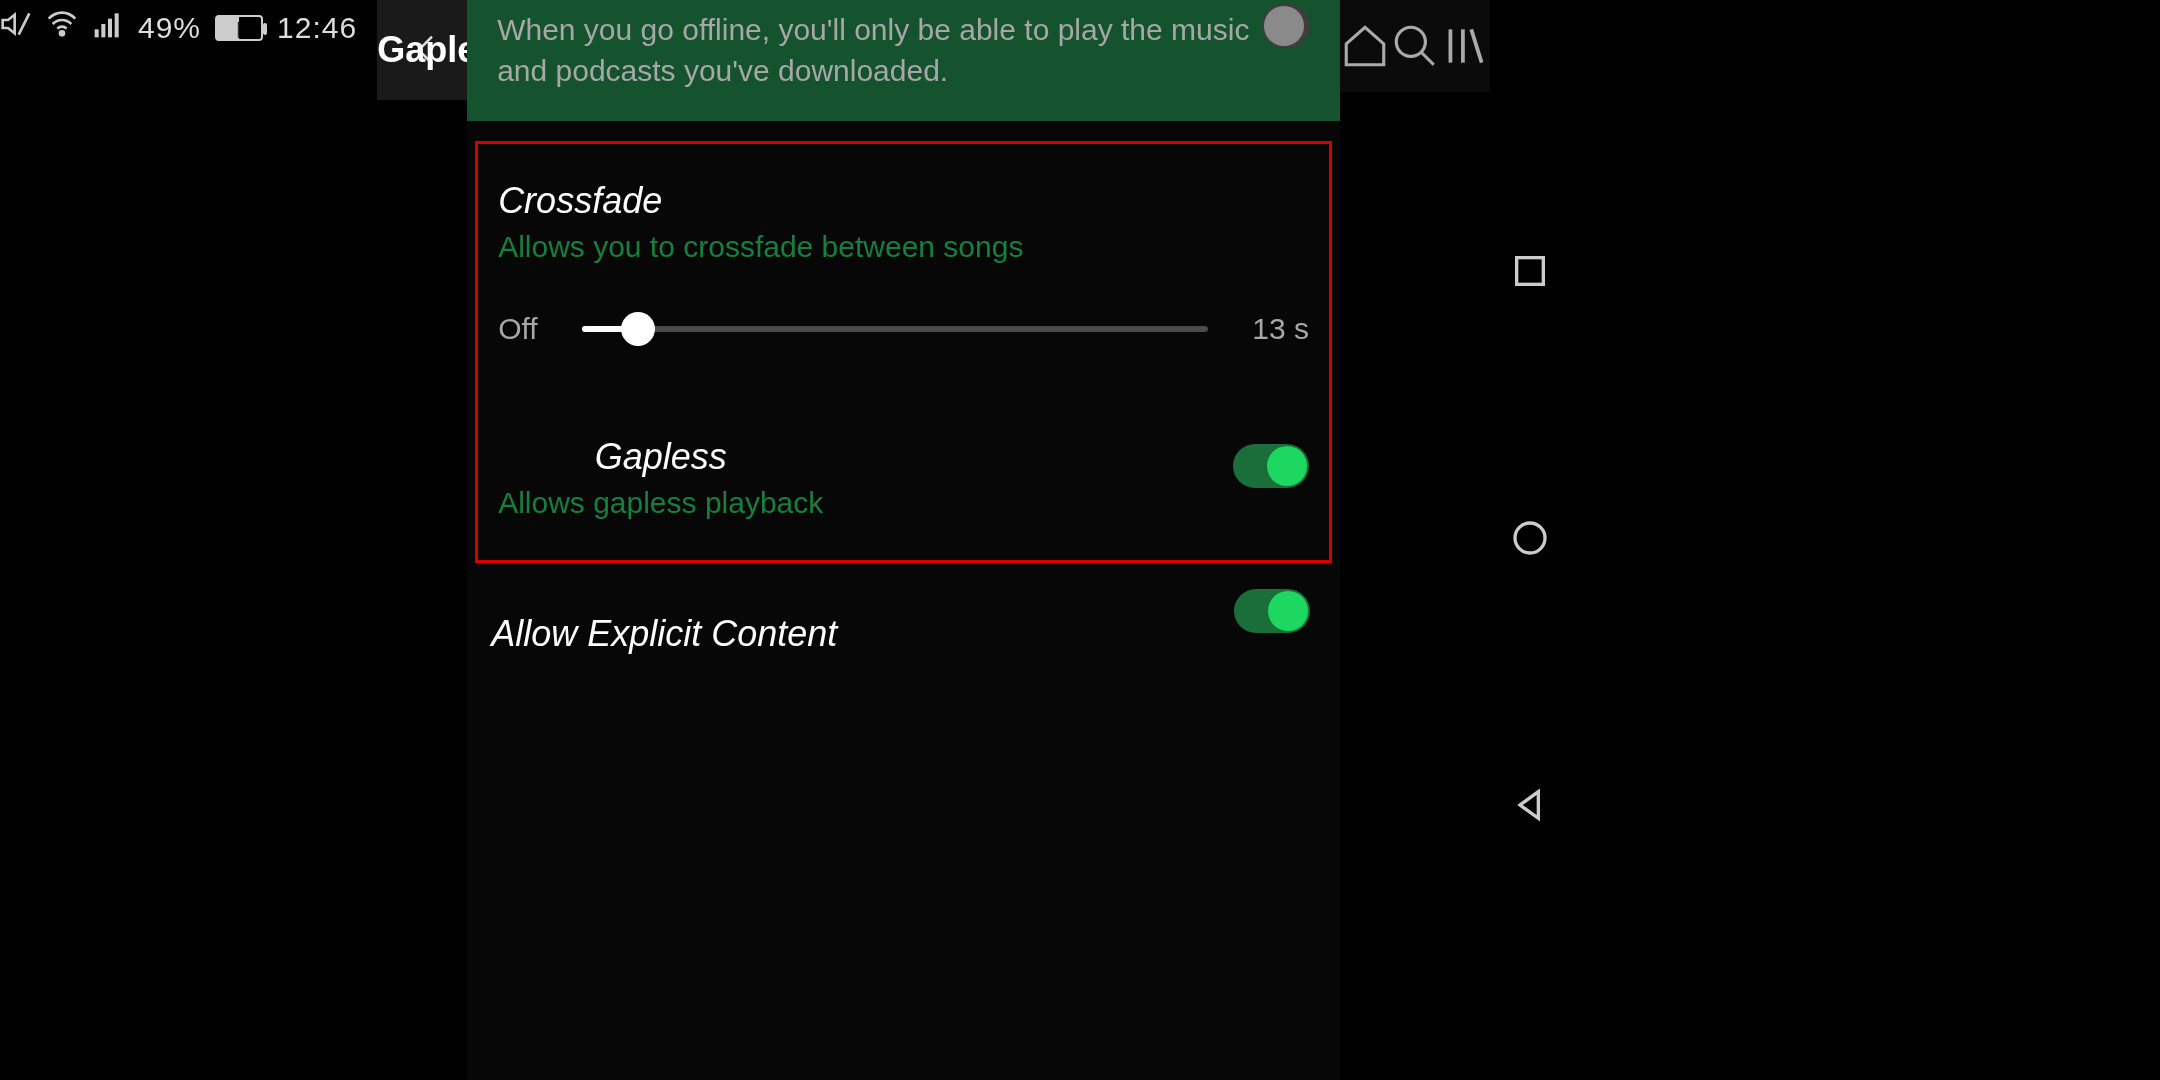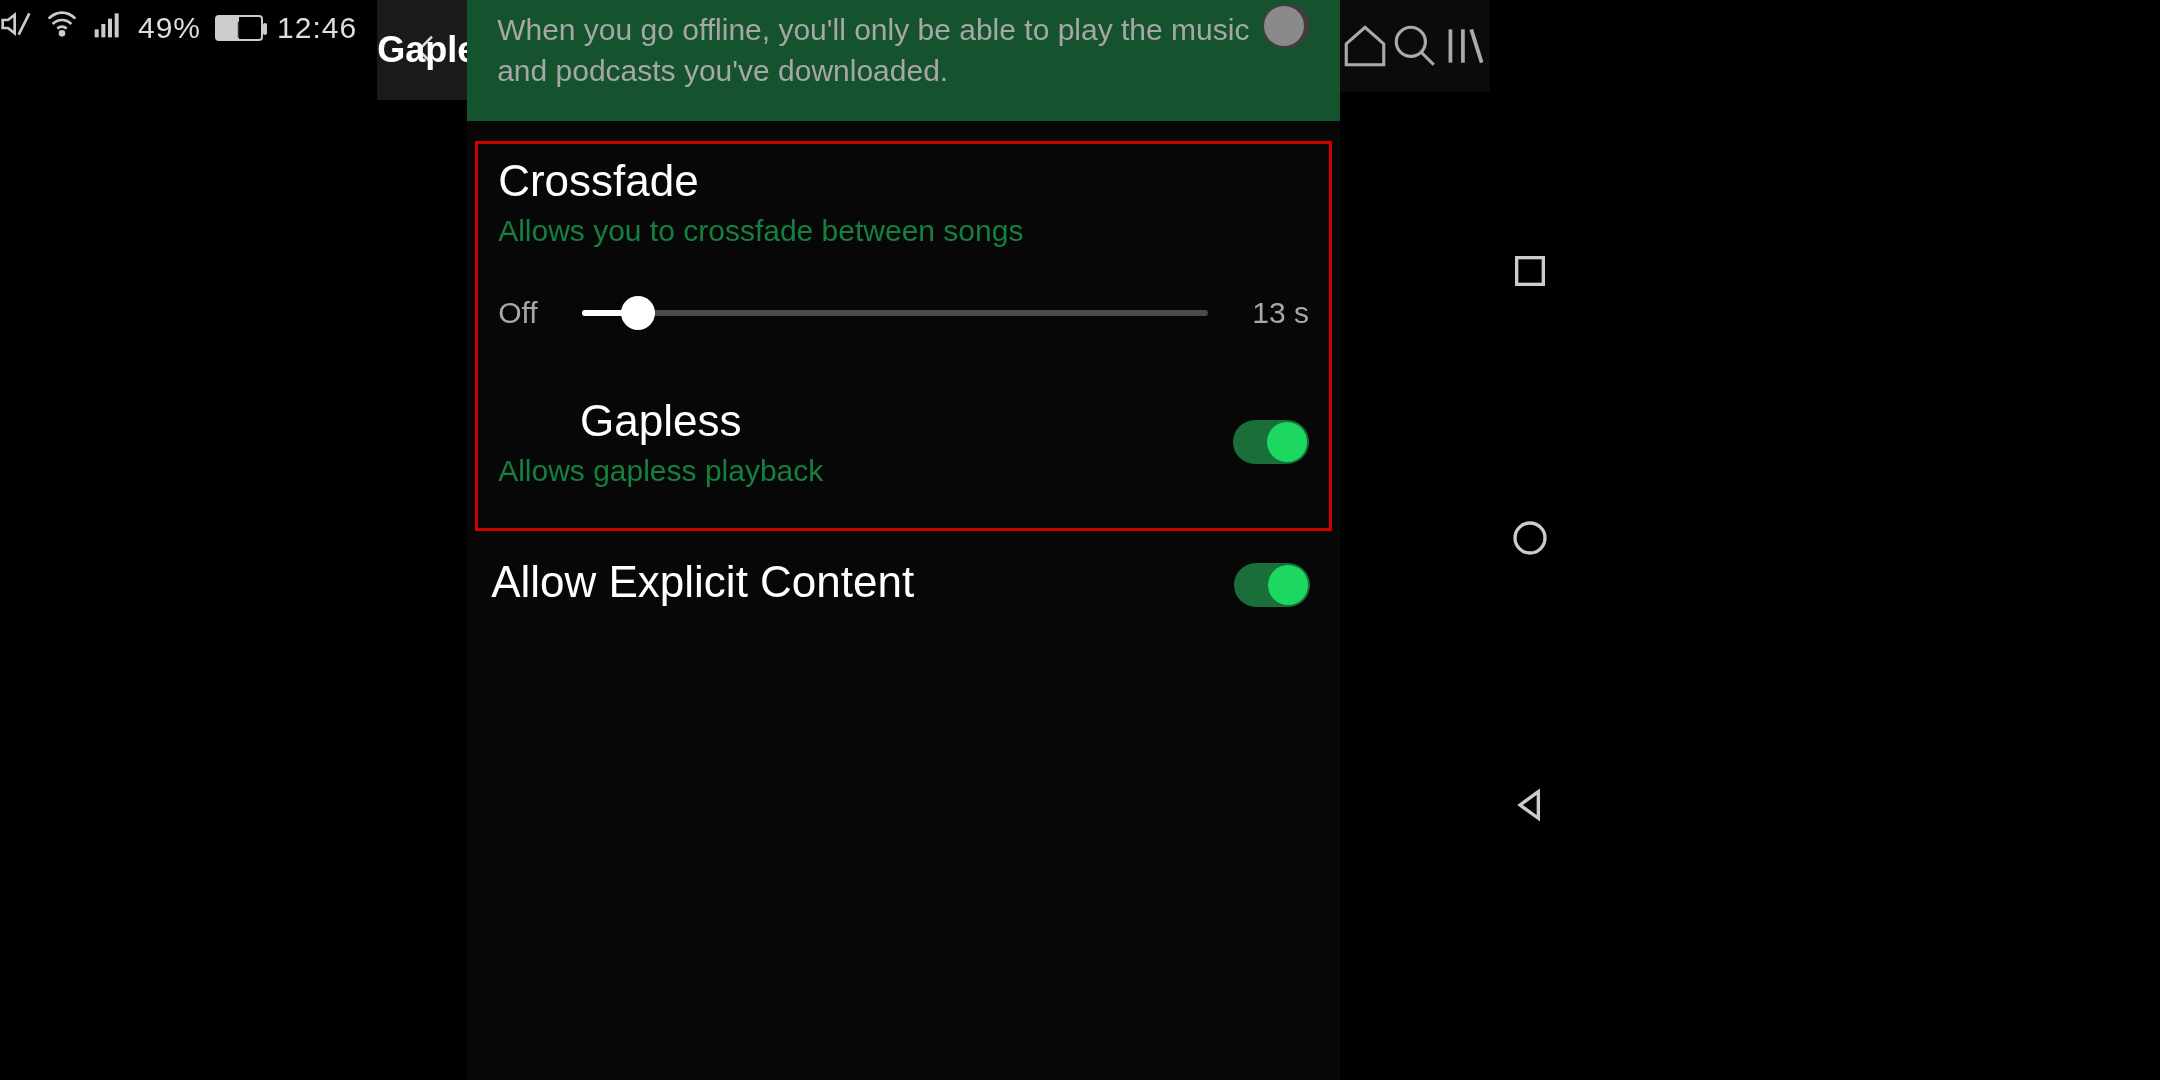--- a/index.html
+++ b/index.html
@@ -88,21 +88,21 @@
     line-height: 1.35;
     max-width: 1150px;
   }
 
   .red-box {
     border: 3px solid #d40000;
     margin: 20px 8px 0 8px;
     padding: 12px 20px 40px 20px;
   }
 
-  .setting-title { font-size: 44px; color: #fff; font-weight: 500; margin-top: 0; }
+  .setting-title { font-size: 36px; color: #fff; font-weight: 500; margin-top: 24px; font-style: italic; }
   .setting-desc  { font-size: 30px; color: #15803d; margin-top: 8px; }
 
   .slider-row {
     display:flex; align-items:center; gap: 44px;
     margin-top: 48px;
   }
   .slider-row .endlabel { font-size: 30px; color:#a7a7a7; white-space:nowrap; }
   .slider {
     flex:1; height: 6px; background:#4a4a4a; border-radius:3px; position:relative;
   }
@@ -128,21 +128,21 @@
   .toggle.off { background:#3e3e3e; }
   .toggle.on  { background:#1a6e3a; }
   .toggle .knob {
     position:absolute; top:2px; width:40px; height:40px; border-radius:50%;
   }
   .toggle.off .knob { left:2px;  background:#8a8a8a; }
   .toggle.on  .knob { right:2px; background:#1ed760; }
 
   .explicit-row {
     padding: 26px 30px 0 24px;
-    display:flex; justify-content:space-between; align-items:flex-end;
+    display:flex; justify-content:space-between; align-items:flex-start;
   }
 
   
   .bottomnav {
     height: 92px;
     background: #0b0b0b;
     display:flex;
   }
   .bottomnav .navitem {
     flex:1; display:flex; align-items:center; justify-content:center;

